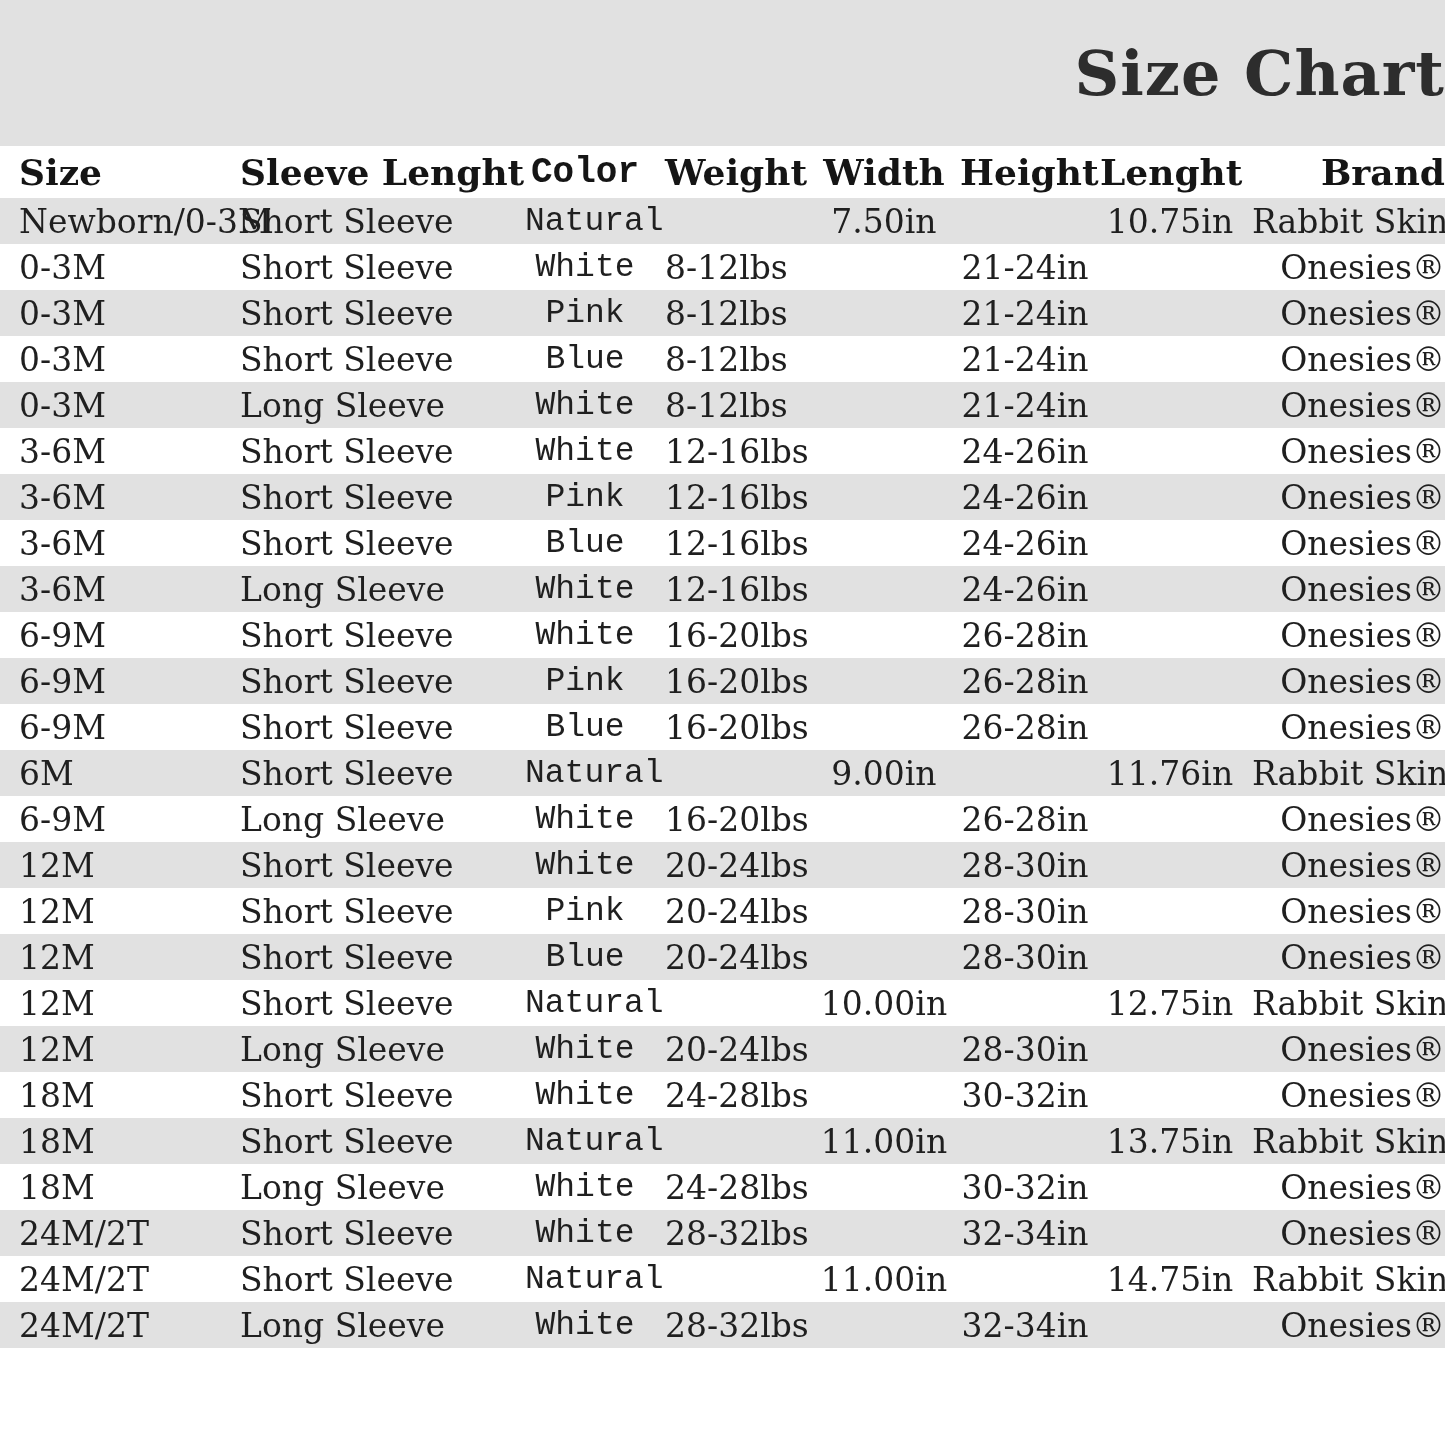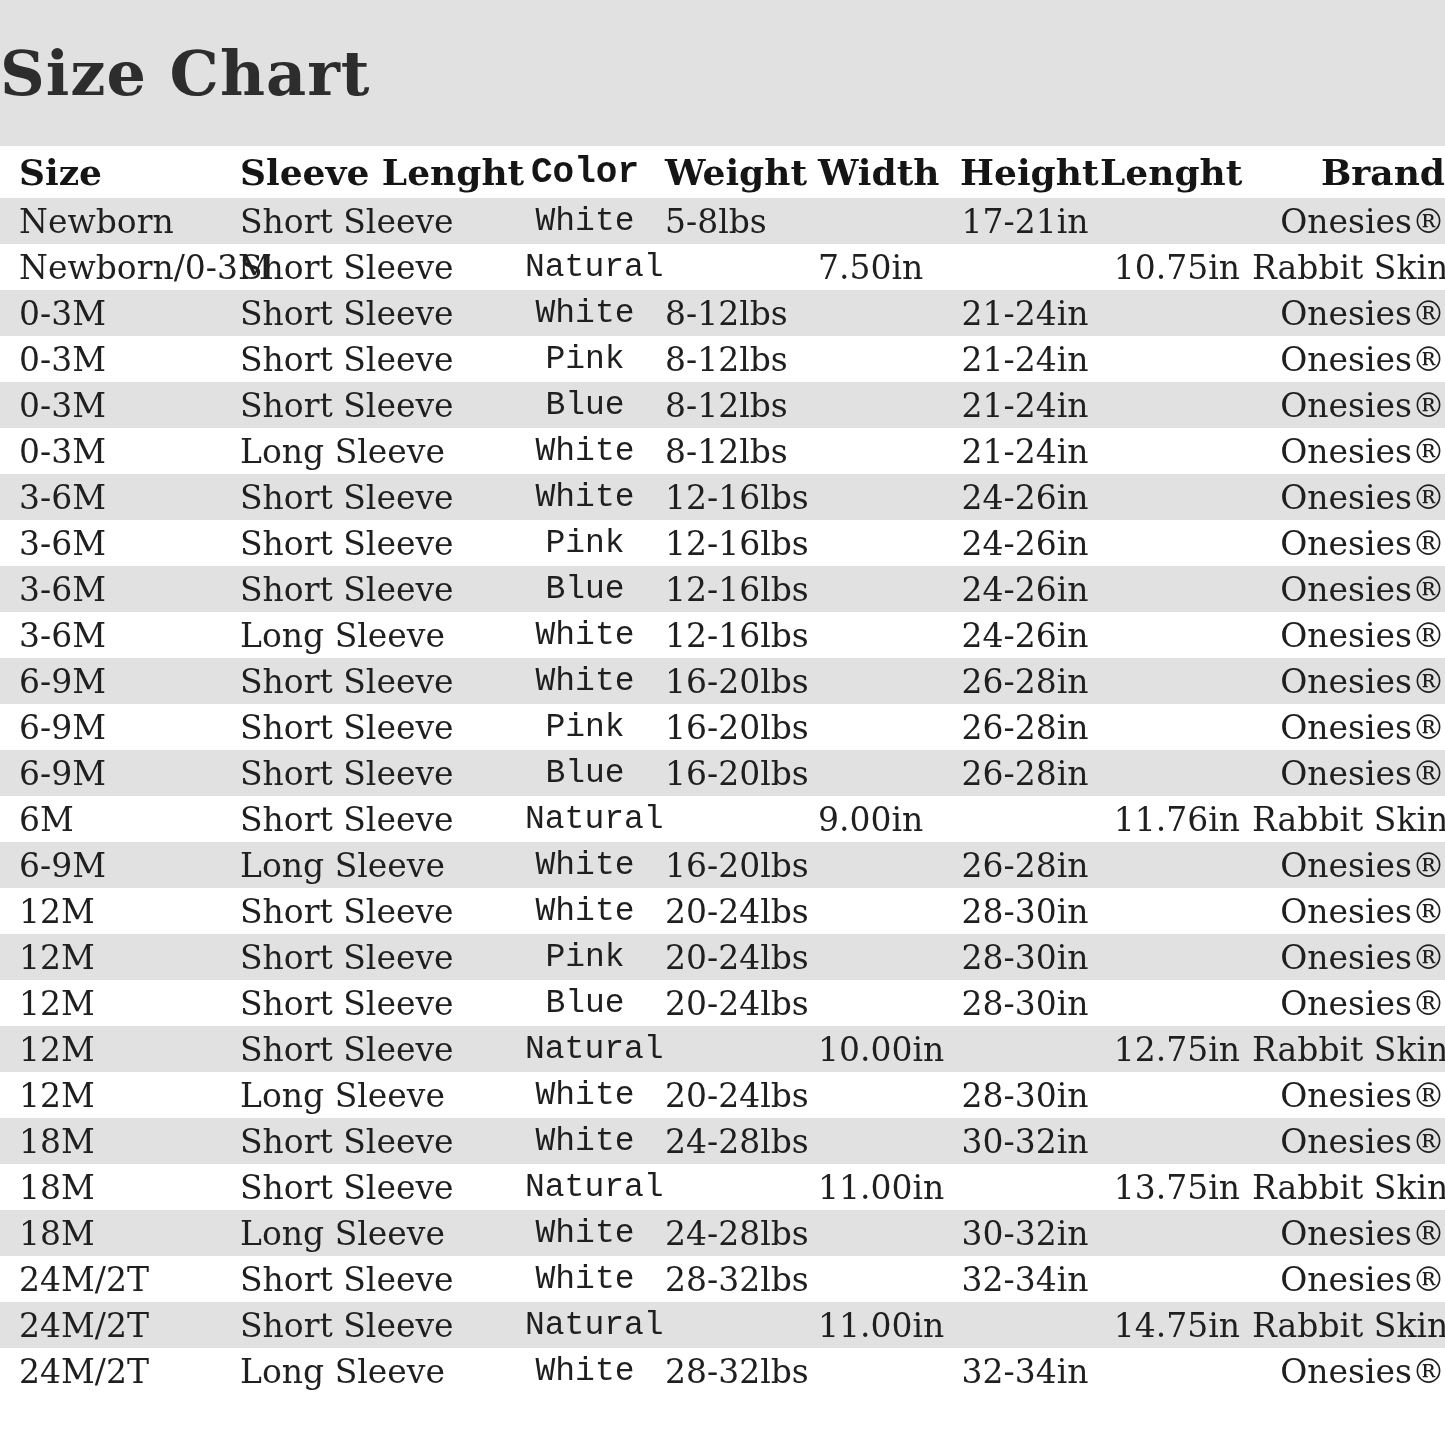--- a/index.html
+++ b/index.html
@@ -14,21 +14,21 @@
     background: #ffffff;
     font-family: "DejaVu Serif", serif;
     overflow: hidden;
   }
   .title-band {
     width: 1445px;
     height: 146px;
     background: #e1e1e1;
     display: flex;
     align-items: center;
-    justify-content: flex-start;
+    justify-content: flex-end;
   }
   .title {
     margin: 0;
     font-size: 62px;
     font-weight: bold;
     color: #2d2d2d;
     letter-spacing: 1px;
     white-space: nowrap;
   }
   table.size-table {
@@ -69,23 +69,23 @@
     white-space: nowrap;
     vertical-align: middle;
     overflow: visible;
     padding: 0;
   }
   
   .c0 { text-align: left;  padding-left: 19px; margin-top: 7px; }
   .c1 { text-align: left; }
   .c2 { text-align: center; font-family: Liberation Mono, monospace; }
   .c3 { text-align: left;  padding-left: 20px; }
-  .c4 { text-align: left;  padding-left: 8px; margin-left: 33px;  }
+  .c4 { text-align: center;  padding-left: 8px; margin-left: 33px;  }
   .c5 { text-align: center;  padding-left: 10px; }
-  .c6 { text-align: right;  padding-left: 10px; margin-top: 28px; }
+  .c6 { text-align: center;  padding-left: 10px; margin-top: 28px; }
   .c7 { text-align: right;  padding-left: 12px; }
 </style>
 </head>
 <body>
 
 <div class="page">
   <div class="title-band">
     <h1 class="title">Size Chart</h1>
   </div>
   <table class="size-table">
@@ -106,30 +106,20 @@
           <th class="c2">Color</th>
           <th class="c3">Weight</th>
           <th class="c4">Width</th>
           <th class="c5">Height</th>
           <th class="c6">Lenght</th>
           <th class="c7">Brand</th>
         </tr>
     </thead>
     <tbody>
         <tr>
-          <td class="c0">Newborn</td>
-          <td class="c1">Short Sleeve</td>
-          <td class="c2">White</td>
-          <td class="c3">5-8lbs</td>
-          <td class="c4"></td>
-          <td class="c5">17-21in</td>
-          <td class="c6"></td>
-          <td class="c7">Onesies®</td>
-        </tr>
-        <tr>
           <td class="c0">Newborn/0-3M</td>
           <td class="c1">Short Sleeve</td>
           <td class="c2">Natural</td>
           <td class="c3"></td>
           <td class="c4">7.50in</td>
           <td class="c5"></td>
           <td class="c6">10.75in</td>
           <td class="c7">Rabbit Skins®</td>
         </tr>
         <tr>

